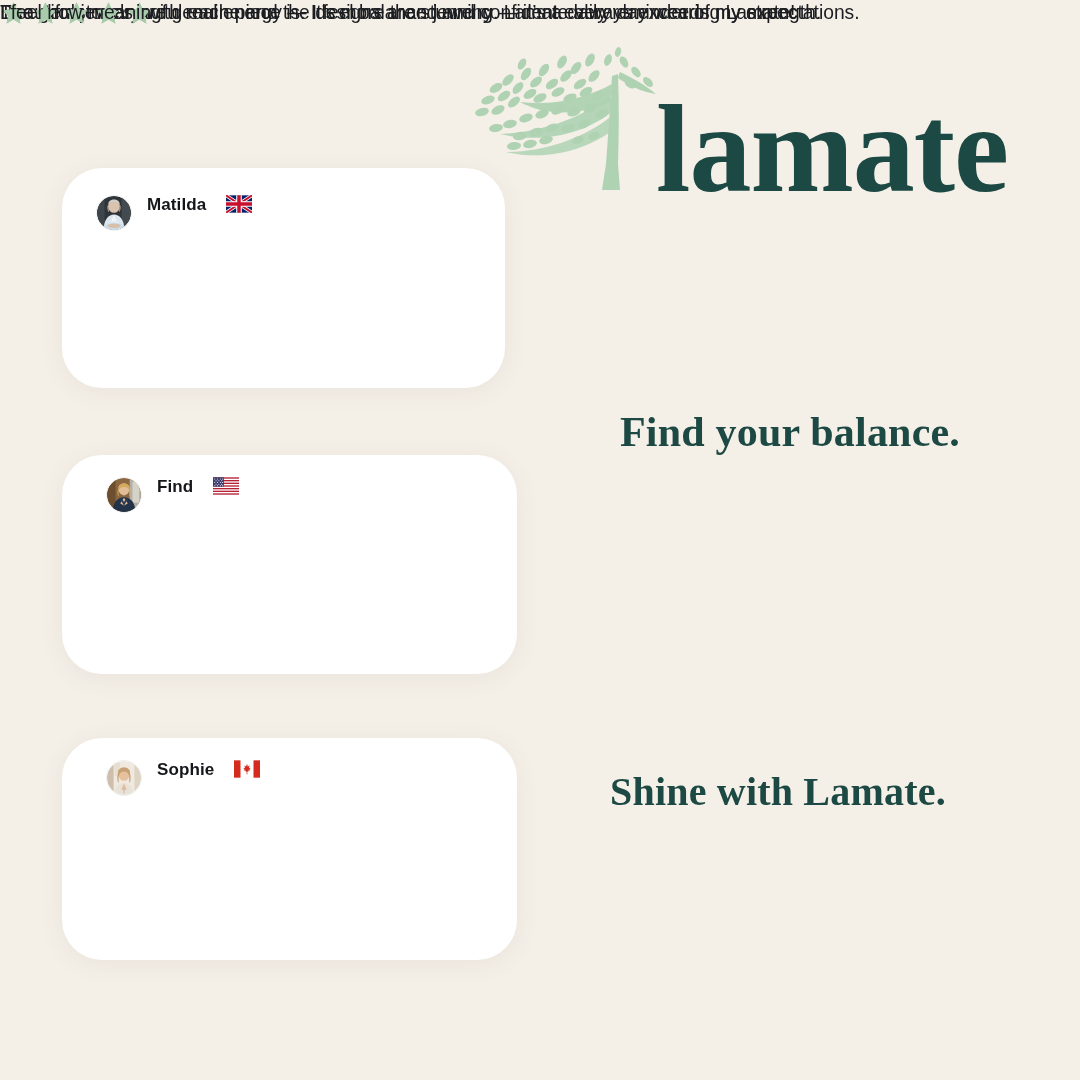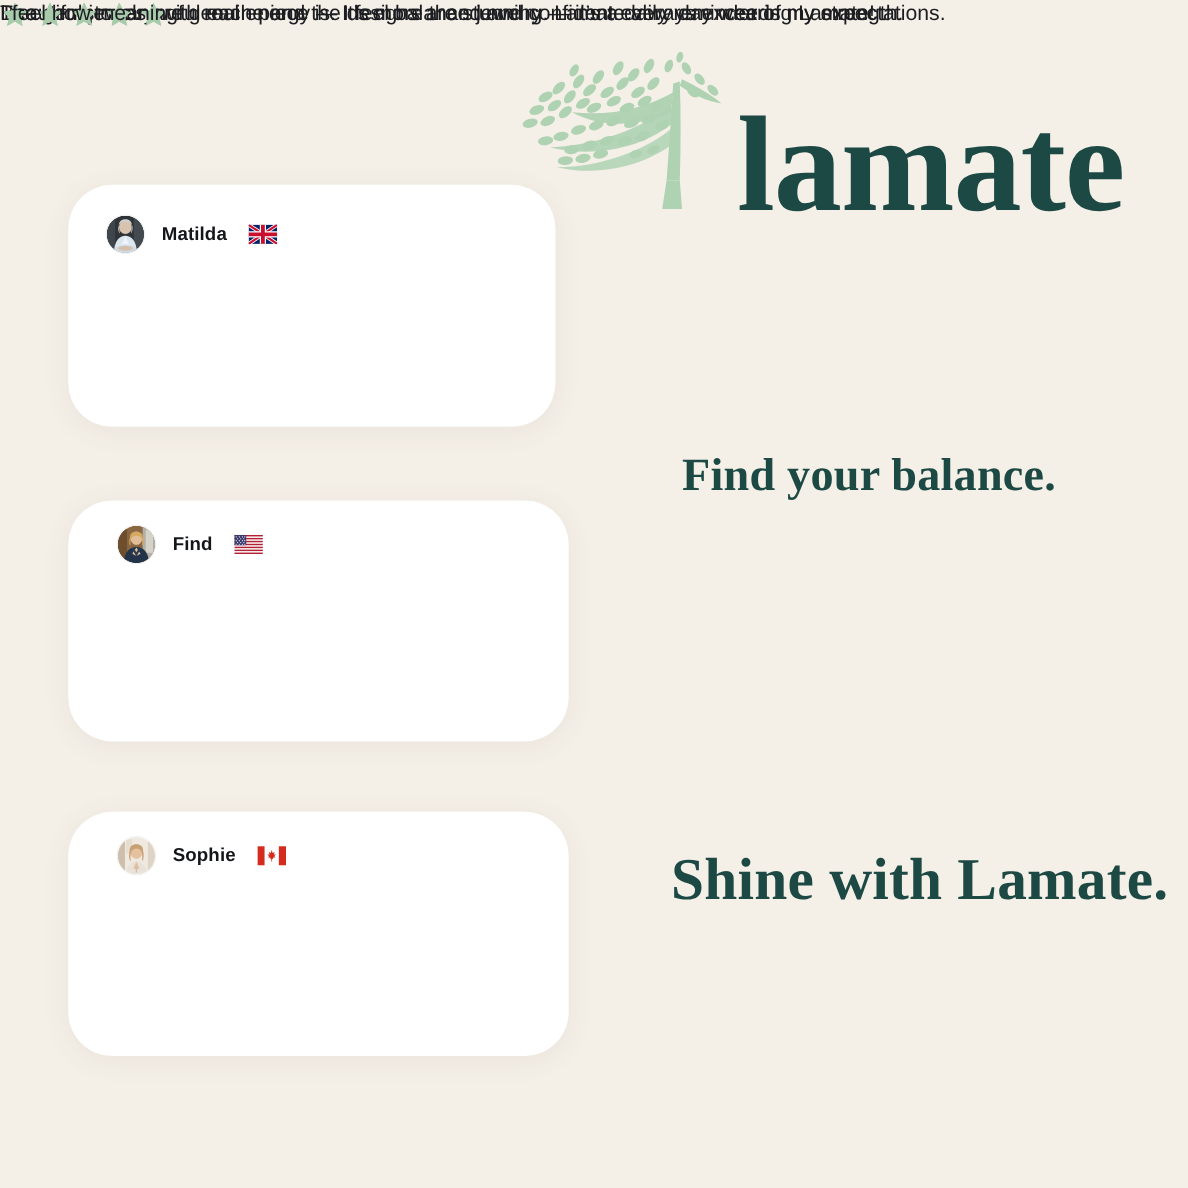--- a/index.html
+++ b/index.html
@@ -8,21 +8,21 @@
     background:#f4efe7;
     font-family:"Liberation Sans", sans-serif;
     overflow:hidden;
   }
   #stage { position:relative; width:1080px; height:1080px; background:#f4efe7; }
 
   
   #logo-block { position:absolute; left:466px; top:40px; width:566px; height:190px; }
   #tree-svg { position:absolute; left:0; top:0; width:230px; height:170px; }
   #logo-word {
-    position:absolute; left:204px; top:48px;
+    position:absolute; left:190px; top:48px;
     font-family:"Liberation Serif", serif;
     font-weight:700; font-size:124px; line-height:1;
     color:#1d4944; letter-spacing:-1px;
   }
   #logo-tagline {
     position:absolute; left:192px; top:158px;
     font-family:"Liberation Sans", sans-serif;
     font-size:20.5px; font-weight:400;
     color:#3a6460; letter-spacing:6.6px;
     white-space:nowrap;
@@ -32,21 +32,21 @@
   .card {
     position:absolute;
     background:#ffffff;
     border-radius:40px;
     box-shadow:0 4px 26px rgba(120,100,80,0.07);
   }
   #card-1 { left:62px; top:168px;  width:443px; height:220px; }
   #card-2 { left:62px; top:455px;  width:455px; height:219px; }
   #card-3 { left:62px; top:738px;  width:455px; height:222px; }
 
-  .card-head { position:absolute; display:flex; align-items:center; }
+  .card-head { position:absolute; display:flex; align-items:flex-start; }
 
   .avatar {
     width:36px; height:36px; border-radius:50%;
     overflow:hidden; flex:0 0 auto; position:relative;
     border:1px solid rgba(0,0,0,0.06);
   }
   .avatar svg { display:block; width:100%; height:100%; }
 
   .reviewer-name {
     font-size:17px; font-weight:700; color:#14161a;
@@ -69,21 +69,21 @@
   .tagline {
     position:absolute;
     font-family:"Liberation Serif", serif;
     font-weight:700;
     color:#1d4944;
     white-space:nowrap;
     letter-spacing:.2px;
   }
   #tagline-1 { left:608px; top:408px; font-size:42px;margin-left:12px; }
   #tagline-2 { left:564px; top:588px; font-size:42px; }
-  #tagline-3 { left:610px; top:768px; font-size:54px; }
+  #tagline-3 { left:610px; top:768px; font-size:40px; }
 </style>
 </head>
 <body>
 
 <div id="stage">
 
   <div id="logo-block">
 
     <svg id="tree-svg" viewBox="0 0 230 170">
       <g fill="#aed2b2">

